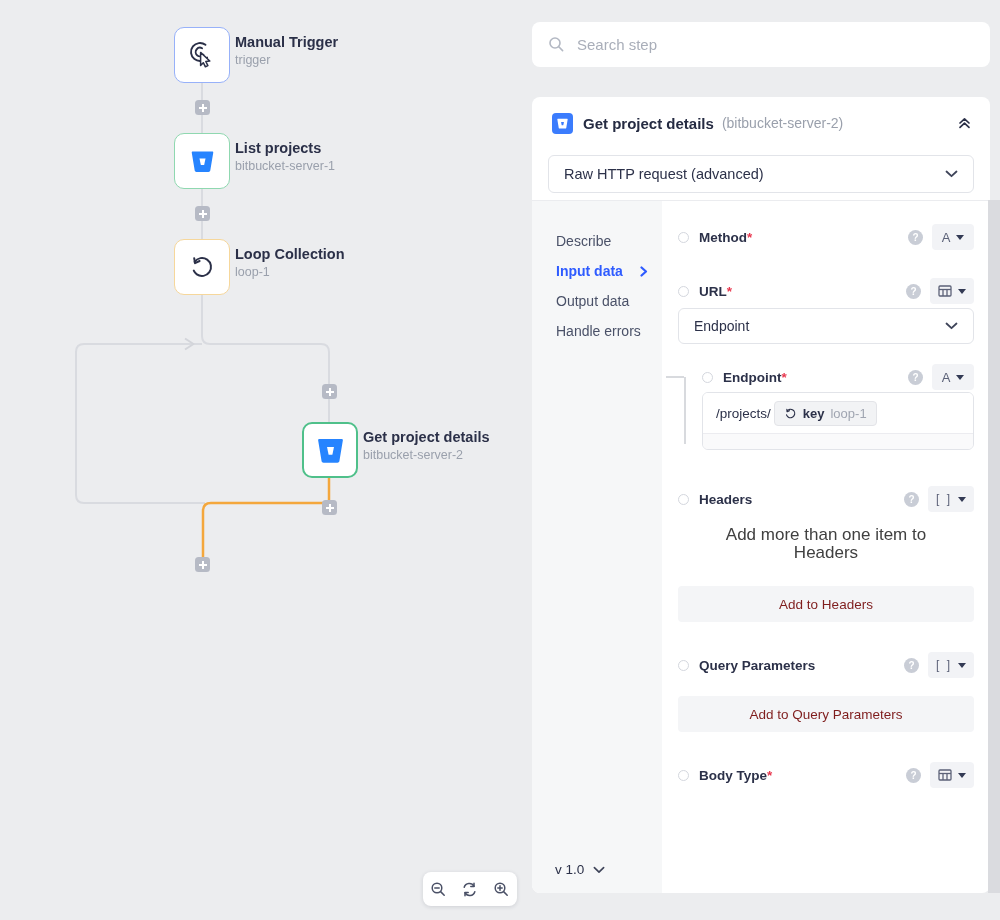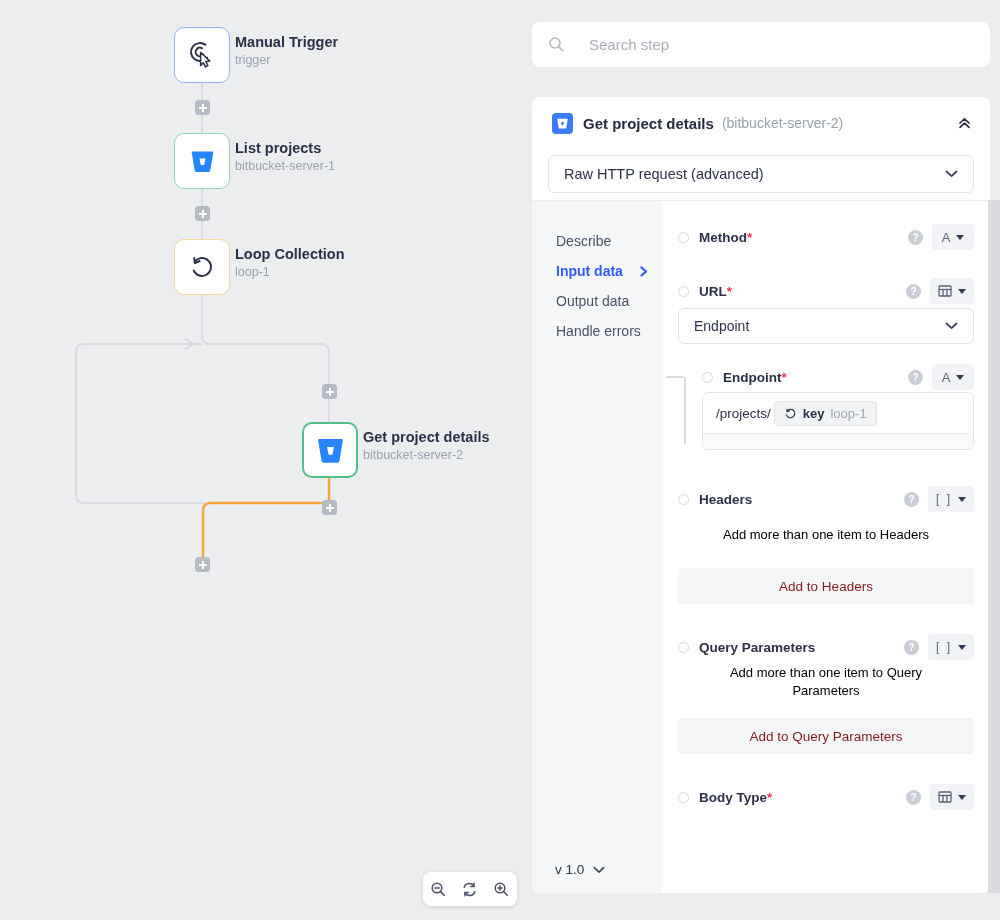--- a/index.html
+++ b/index.html
@@ -39,21 +39,20 @@
     background:#fff; border-radius:8px; box-shadow:0 1px 4px rgba(30,35,60,.14);
     display:flex; align-items:center; justify-content:space-around;
   }
   .zoom-bar svg { display:block; }
 
   
   .search-card {
     position:absolute; left:532px; top:22px; width:458px; height:45px;
     background:#fff; border-radius:8px; display:flex; align-items:center;
     padding:0 16px;
-    gap:12px;
   }
   .search-card input {
     border:none; outline:none; font-size:15px; color:#2c3149;
     font-family:"Liberation Sans",sans-serif; flex:1; margin-left:12px; background:transparent;
   }
   .search-card input::placeholder { color:#a9aeb9; }
 
   .config-card {
     position:absolute; left:532px; top:97px; width:458px; height:796px;
     background:#fff; border-radius:8px; display:flex; flex-direction:column;
@@ -141,21 +140,21 @@
   .jsonpath-chip {
     display:inline-flex; align-items:center; gap:6px; margin-left:3px;
     background:#f2f3f5; border:1px solid #e3e4e8; border-radius:4px;
     padding:4px 9px; cursor:pointer;
   }
   .chip-name { font-size:13px; font-weight:bold; color:#2c3149; }
   .chip-src  { font-size:13px; color:#a0a5b1; }
   .endpoint-foot { height:16px; background:#fafafb; border-top:1px solid #ececf0; }
 
   .helper-text {
-    font-size:13px; color:#000000; text-align:center; line-height:18px;
+    font-size:17px; color:#404040; text-align:center; line-height:18px;
     padding:0 14px;
   }
   .add-btn {
     height:36px; background:#f4f5f7; border-radius:4px; border:none; width:100%;
     font-family:"Liberation Sans",sans-serif; font-size:13.5px; color:#7f1d1d;
     display:flex; align-items:center; justify-content:center; cursor:pointer;
   }
   .scrollbar {
     position:absolute; left:988px; top:200px; width:12px; height:693px; background:#dadbdf;
   }
@@ -403,21 +402,20 @@
         <span class="f-circle"></span>
         <span class="f-label">Query Parameters</span>
         <span class="row-right">
           <span class="help-ic">?</span>
           <span class="type-btn">
             <span class="type-bracket">[ ]</span>
             <span class="caret"></span>
           </span>
         </span>
       </div>
-      <div class="helper-text mt4" style="padding:0 46px;">Add more than one item to Query Parameters</div>
       <button class="add-btn mt18">Add to Query Parameters</button>
 
       <div class="field-row mt30">
         <span class="f-circle"></span>
         <span class="f-label">Body Type</span>
           <span class="f-label req">*</span>
         <span class="row-right">
           <span class="help-ic">?</span>
           <span class="type-btn">
             <svg width="14" height="12" viewBox="0 0 14 12">

